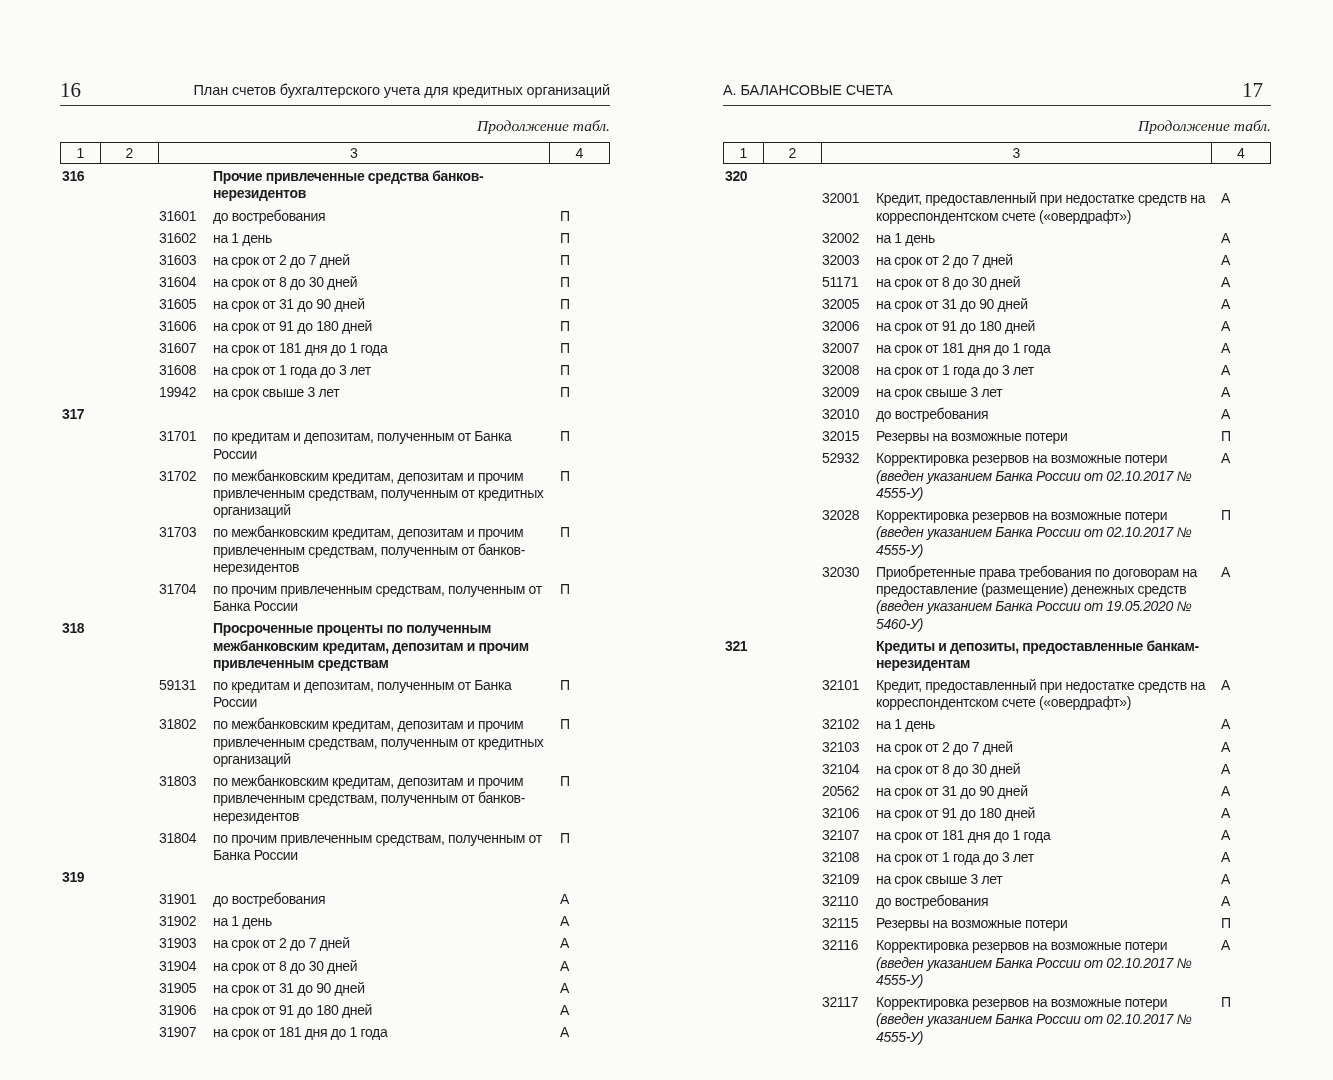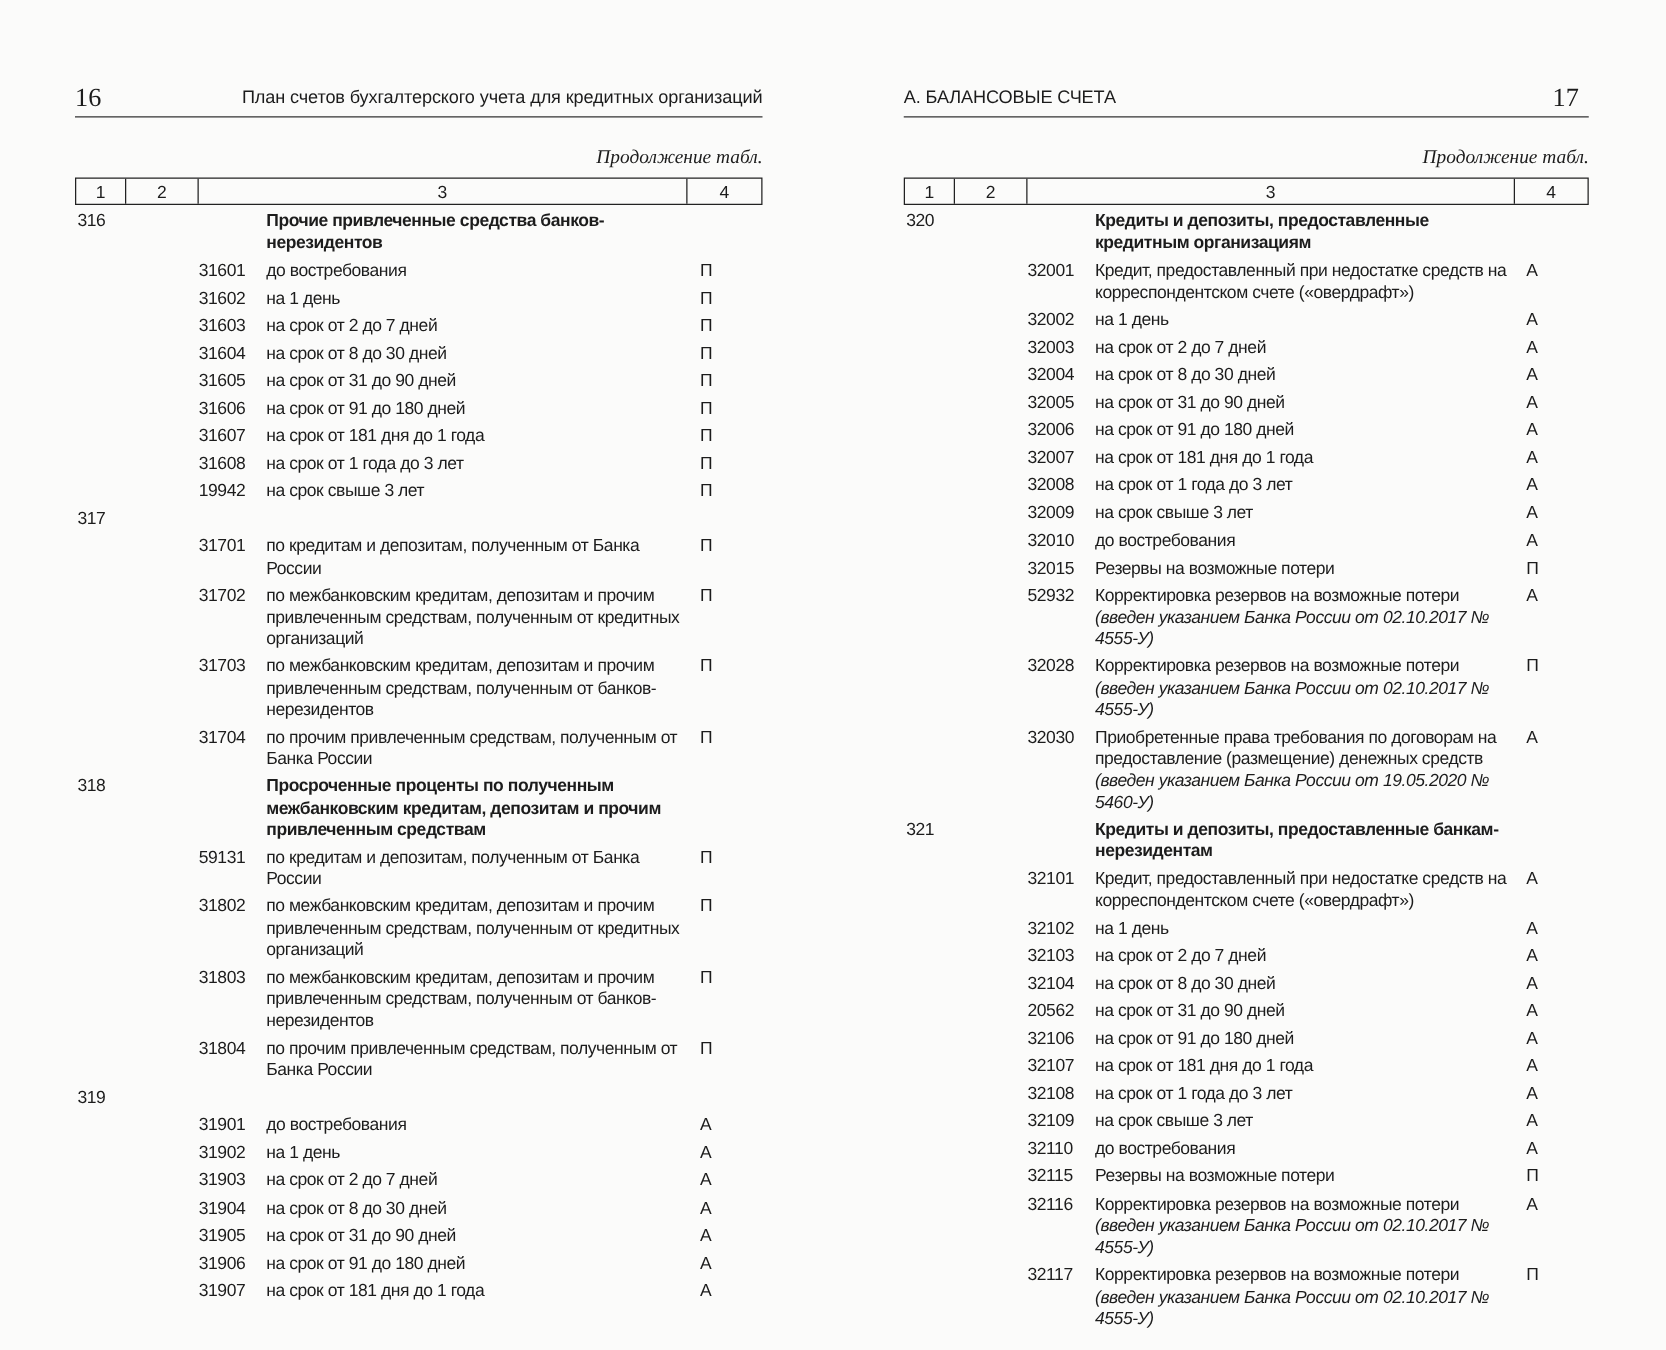--- a/index.html
+++ b/index.html
@@ -7,21 +7,21 @@
     width: 1333px; height: 1080px; overflow: hidden;
     background: #fbfbfa;
     font-family: "Liberation Sans", sans-serif;
     color: #1c1c1c;
     position: relative;
   }
   .page { position: absolute; top: 0; height: 1080px; }
   .page.left { left: 60px; width: 550px; }
   .page.right { left: 723px; width: 548px; }
 
-  .running-head { position: absolute; top: 64px; left: 0; right: 0; height: 30px; }
+  .running-head { position: absolute; top: 76px; left: 0; right: 0; height: 30px; }
   .page-num {
     position: absolute; top: 0;
     font-family: "Liberation Serif", serif; font-size: 21px; line-height: 28px;
   }
   .left .page-num { left: 0; }
   .right .page-num { right: 8px; }
   .head-title { position: absolute; top: 4px; font-size: 14.5px; line-height: 20px; letter-spacing: -0.1px; }
   .left .head-title { right: 0; }
   .right .head-title { left: 0; }
   .head-rule { position: absolute; top: 29px; left: 0; right: 0; border-top: 1.3px solid #333; }
@@ -32,21 +32,21 @@
   }
 
   .thead { position: absolute; top: 142px; left: 0; right: 0; height: 20px; border: 1.3px solid #222; display: flex; }
   .thead div { text-align: center; font-size: 14px; line-height: 20px; border-right: 1.3px solid #222; }
   .thead div:last-child { border-right: none; }
   .left .thead .c1 { width: 39px; } .left .thead .c2 { width: 57px; } .left .thead .c3 { width: 390px; } .left .thead .c4 { flex: 1; }
   .right .thead .c1 { width: 39px; } .right .thead .c2 { width: 57px; } .right .thead .c3 { width: 389px; } .right .thead .c4 { flex: 1; }
 
   .rows { position: absolute; top: 166px; left: 0; right: 0; }
   .row { position: relative; display: flex; font-size: 14px; line-height: 17.3px; padding: 2.2px 0 2.6px 0; letter-spacing: -0.35px; }
-  .row .num { width: 49px; padding-left: 2px; font-weight: normal; }
+  .row .num { width: 49px; padding-left: 2px; font-weight: bold; }
   .row .sub { width: 54px; }
   .left .row .sub { padding-left: 48px; }
   .right .row .sub { padding-left: 48px; }
   .row .txt { flex: 1; }
   .row .type { width: 50px; text-align: left; }
   .left .row .txt { max-width: 388px; padding-right: 10px; }
   .right .row .txt { max-width: 388px; padding-right: 8px; }
   .left .row .type { padding-left: 4px; }
   .right .row .type { padding-left: 6px; }
   .row.section .txt { font-weight: bold; }
@@ -250,21 +250,20 @@
   <div class="thead">
     <div class="c1">1</div>
     <div class="c2">2</div>
     <div class="c3">3</div>
     <div class="c4">4</div>
   </div>
   <div class="rows">
       <div class="row section">
         <span class="num">320</span>
         <span class="sub"></span>
-        <span class="txt"><span class="main">Кредиты и депозиты, предоставленные кредитным организациям</span></span>
         <span class="type"></span>
       </div>
       <div class="row">
         <span class="num"></span>
         <span class="sub">32001</span>
         <span class="txt"><span class="main">Кредит, предоставленный при недостатке средств на корреспондентском счете («овердрафт»)</span></span>
         <span class="type">А</span>
       </div>
       <div class="row">
         <span class="num"></span>
@@ -273,21 +272,21 @@
         <span class="type">А</span>
       </div>
       <div class="row">
         <span class="num"></span>
         <span class="sub">32003</span>
         <span class="txt"><span class="main">на срок от 2 до 7 дней</span></span>
         <span class="type">А</span>
       </div>
       <div class="row">
         <span class="num"></span>
-        <span class="sub">32004</span>
+        <span class="sub">51171</span>
         <span class="txt"><span class="main">на срок от 8 до 30 дней</span></span>
         <span class="type">А</span>
       </div>
       <div class="row">
         <span class="num"></span>
         <span class="sub">32005</span>
         <span class="txt"><span class="main">на срок от 31 до 90 дней</span></span>
         <span class="type">А</span>
       </div>
       <div class="row">

